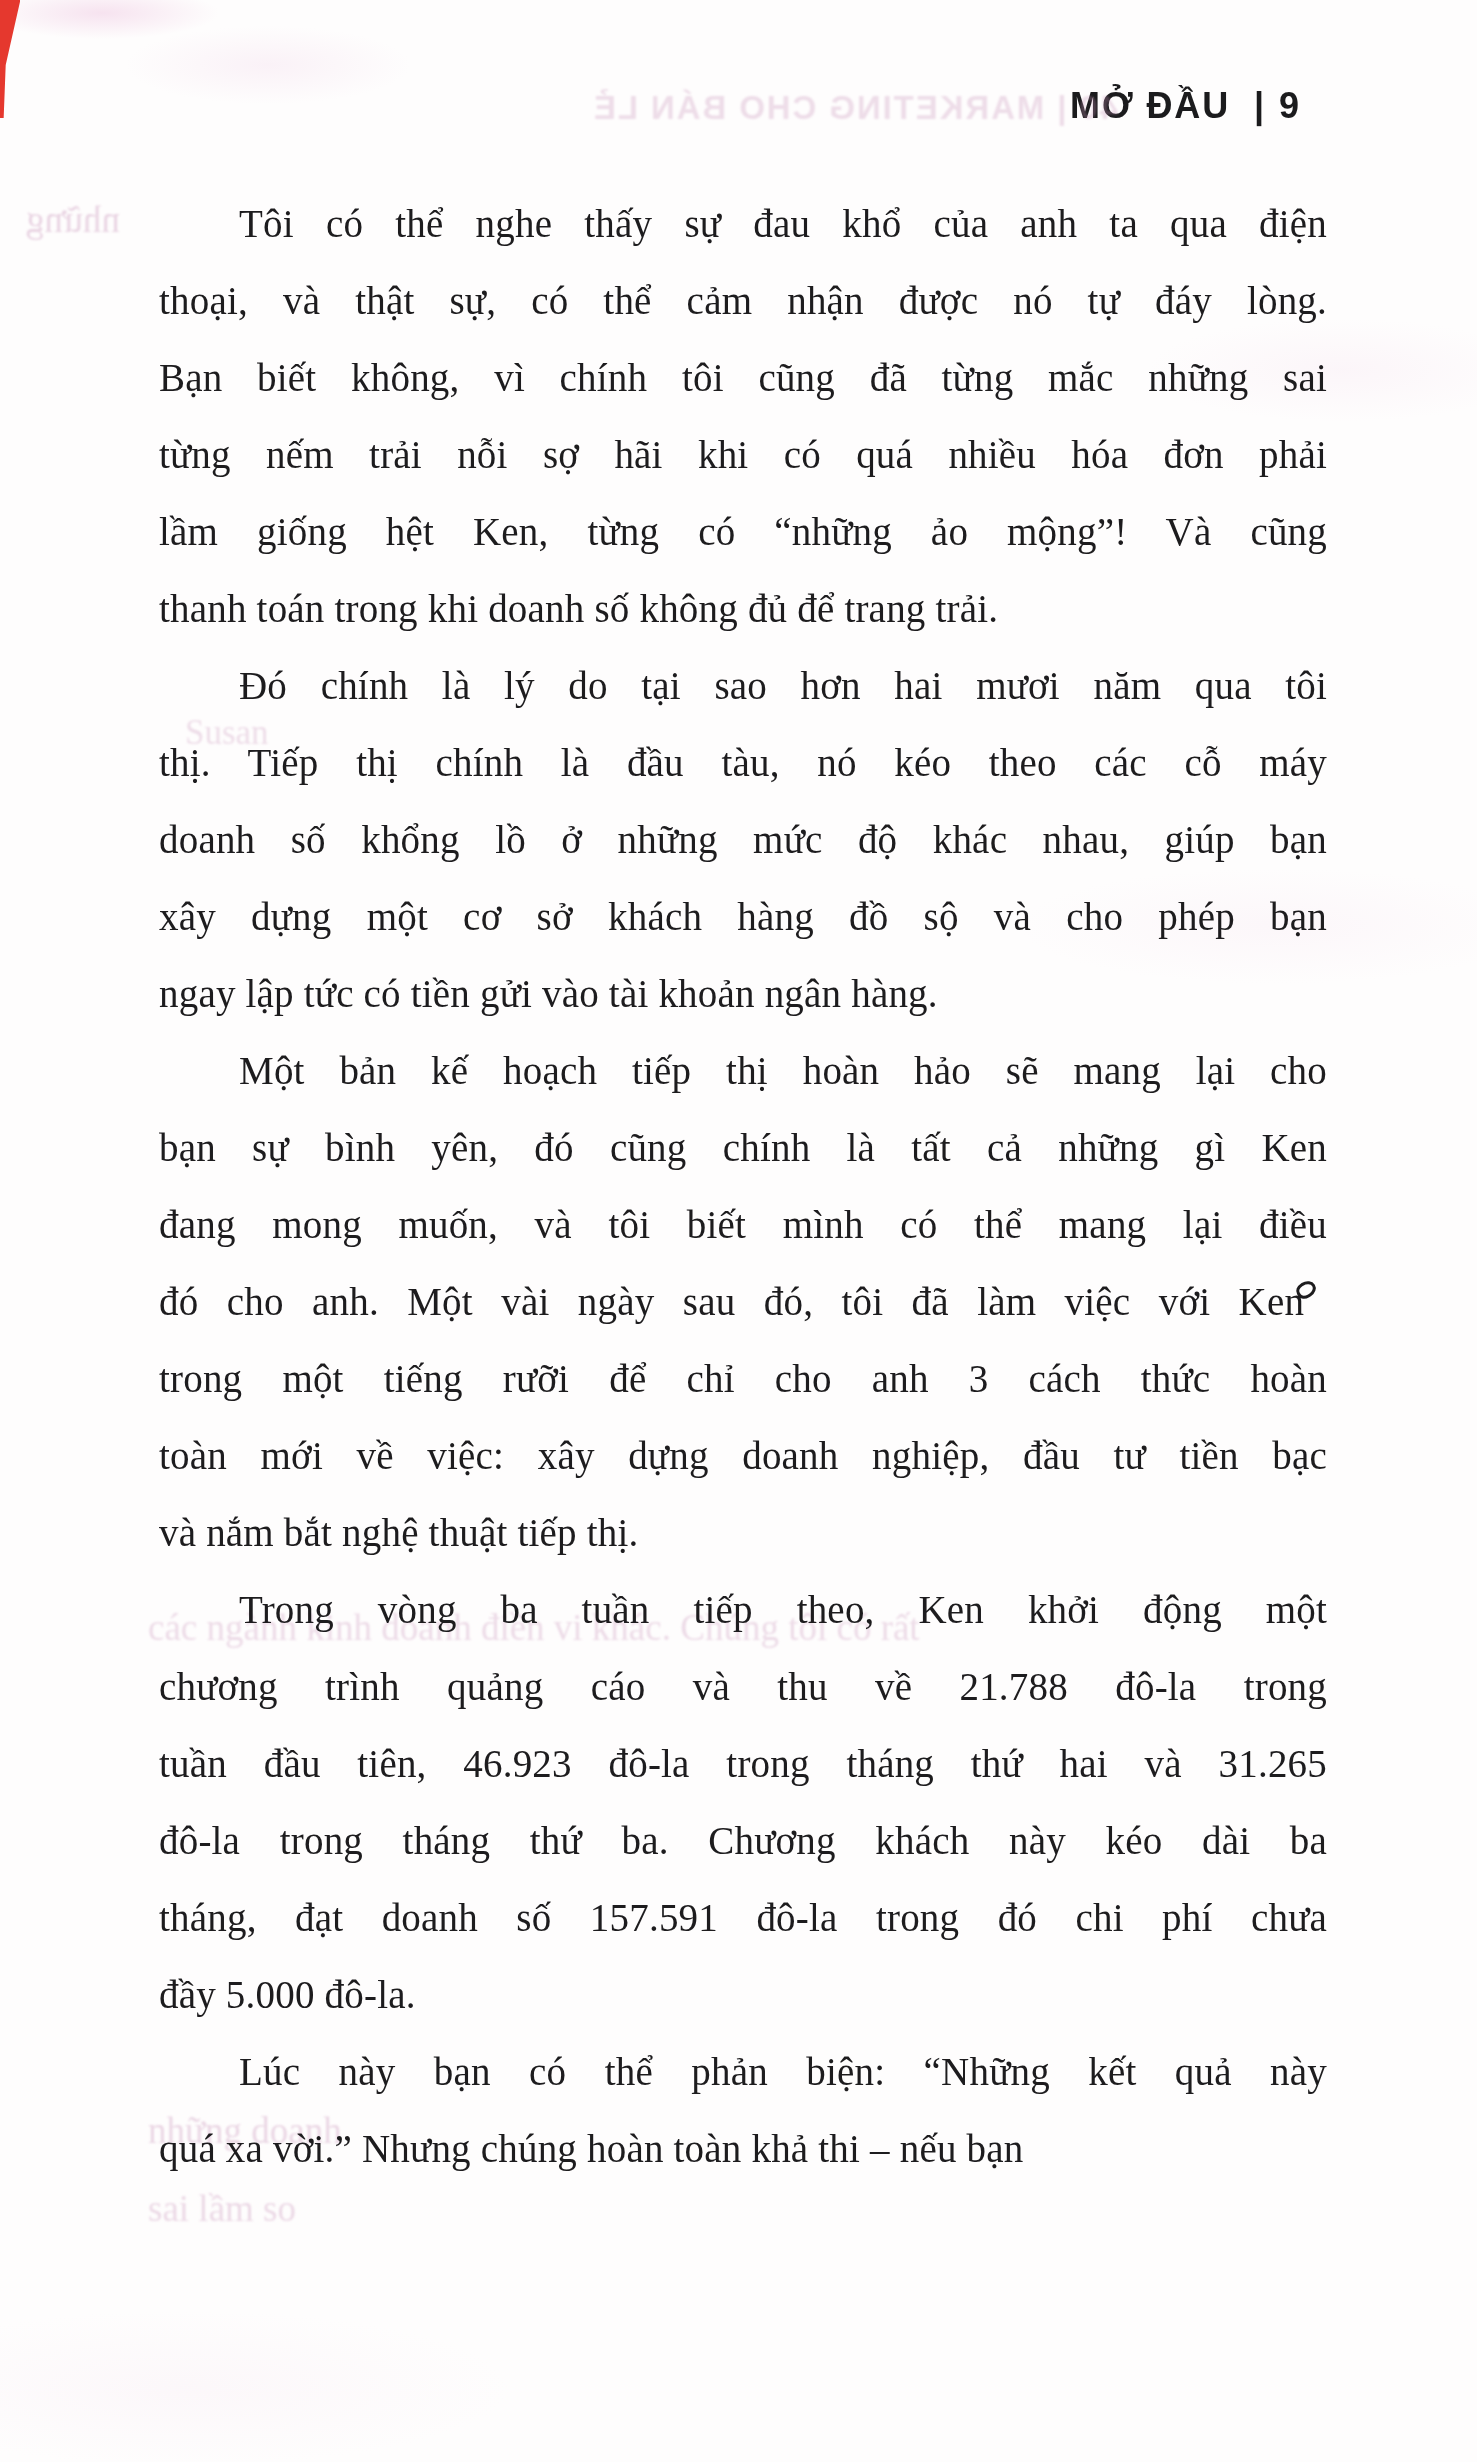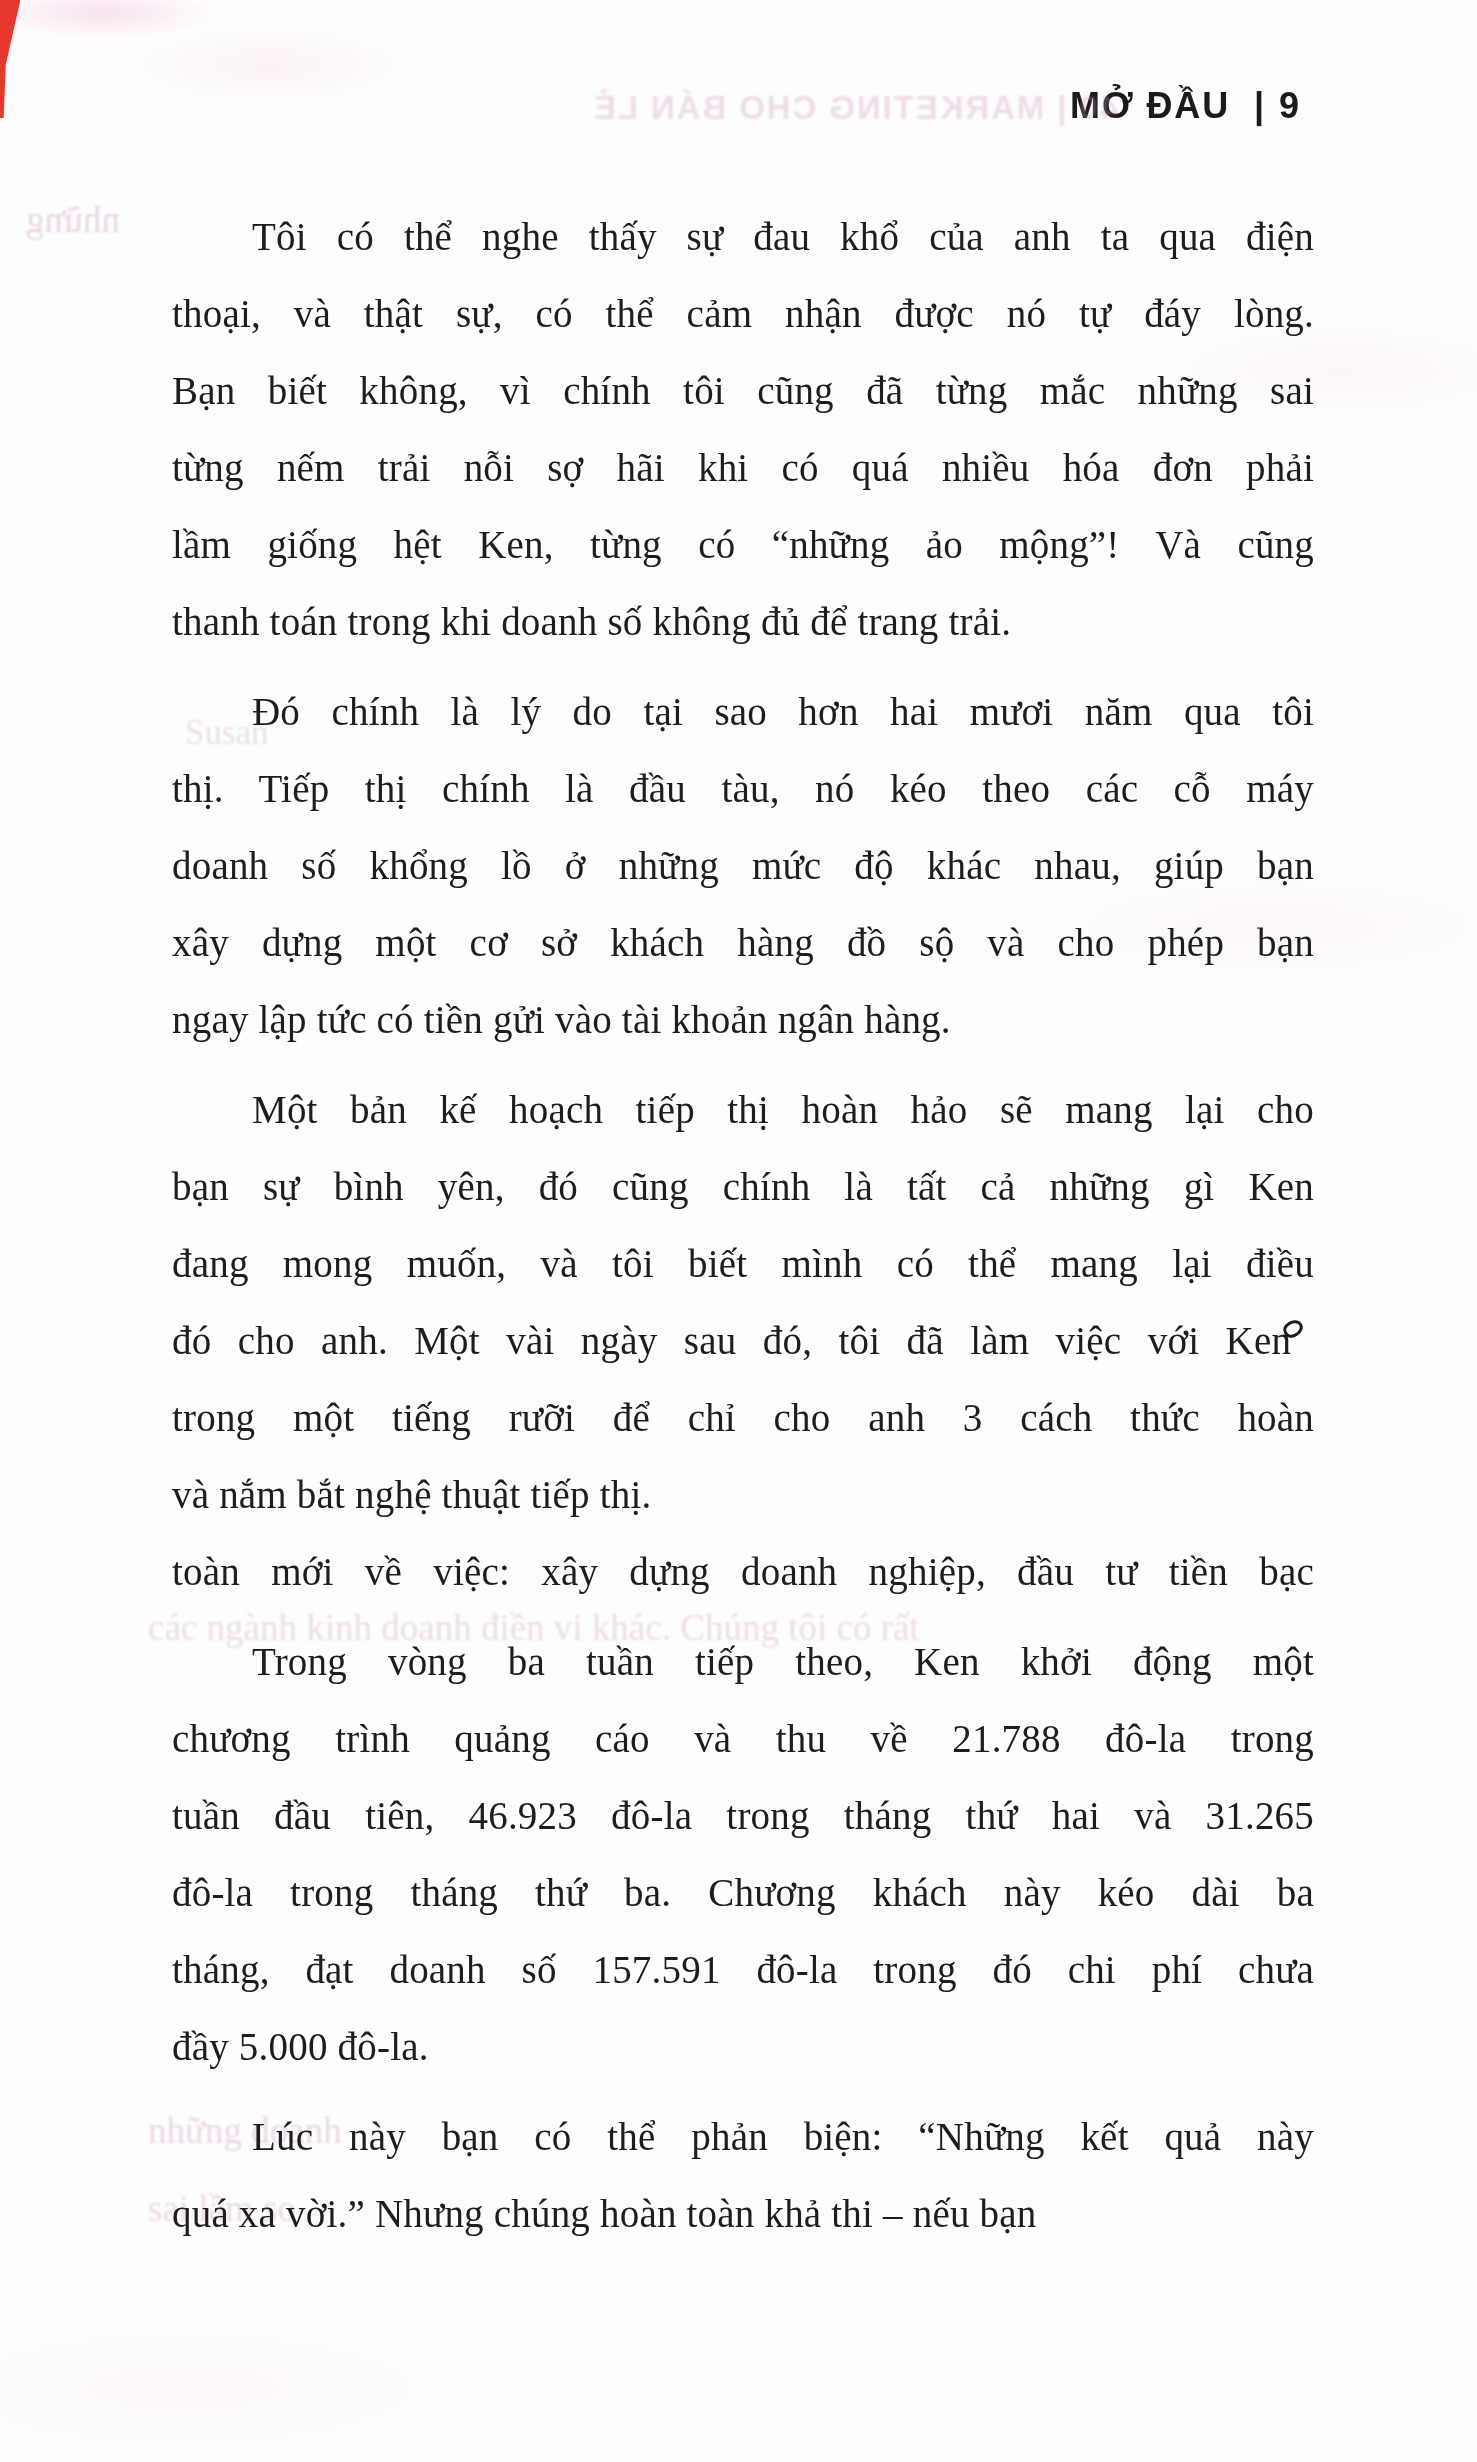--- a/index.html
+++ b/index.html
@@ -32,21 +32,21 @@
     font-weight:bold;font-size:36px;letter-spacing:1.9px;
     color:#1b1b1d;white-space:nowrap;margin-left:12px;
   }
   #running-head .sep{padding:0 13px 0 24px;font-weight:bold;}
   
   #text-block{
     position:absolute;left:159px;top:185px;width:1168px;
     color:#1d1c1e;
     font-size:39px;line-height:77px;
   }
-  .para{margin:13px;}
+  .para{margin:0;}
   .ln{
     text-align:justify;text-align-last:justify;
     white-space:normal;
     text-justify:inter-word;
     letter-spacing:0.2px;
   }
   .ln.first{padding-left:80px;}
   .ln.last{text-align-last:left;}
   
   .ink-mark{
@@ -100,22 +100,22 @@
         <div class="ln">doanh số khổng lồ ở những mức độ khác nhau, giúp bạn</div>
         <div class="ln">xây dựng một cơ sở khách hàng đồ sộ và cho phép bạn</div>
         <div class="ln last">ngay lập tức có tiền gửi vào tài khoản ngân hàng.</div>
       </div>
       <div class="para">
         <div class="ln first">Một bản kế hoạch tiếp thị hoàn hảo sẽ mang lại cho</div>
         <div class="ln">bạn sự bình yên, đó cũng chính là tất cả những gì Ken</div>
         <div class="ln">đang mong muốn, và tôi biết mình có thể mang lại điều</div>
         <div class="ln">đó cho anh. Một vài ngày sau đó, tôi đã làm việc với Ken<span class="ink-mark"></span></div>
         <div class="ln">trong một tiếng rưỡi để chỉ cho anh 3 cách thức hoàn</div>
+        <div class="ln">toàn mới về việc: xây dựng doanh nghiệp, đầu tư tiền bạc</div>
         <div class="ln last">và nắm bắt nghệ thuật tiếp thị.</div>
-        <div class="ln">toàn mới về việc: xây dựng doanh nghiệp, đầu tư tiền bạc</div>
       </div>
       <div class="para">
         <div class="ln first">Trong vòng ba tuần tiếp theo, Ken khởi động một</div>
         <div class="ln">chương trình quảng cáo và thu về 21.788 đô-la trong</div>
         <div class="ln">tuần đầu tiên, 46.923 đô-la trong tháng thứ hai và 31.265</div>
         <div class="ln">đô-la trong tháng thứ ba. Chương khách này kéo dài ba</div>
         <div class="ln">tháng, đạt doanh số 157.591 đô-la trong đó chi phí chưa</div>
         <div class="ln last">đầy 5.000 đô-la.</div>
       </div>
       <div class="para">

